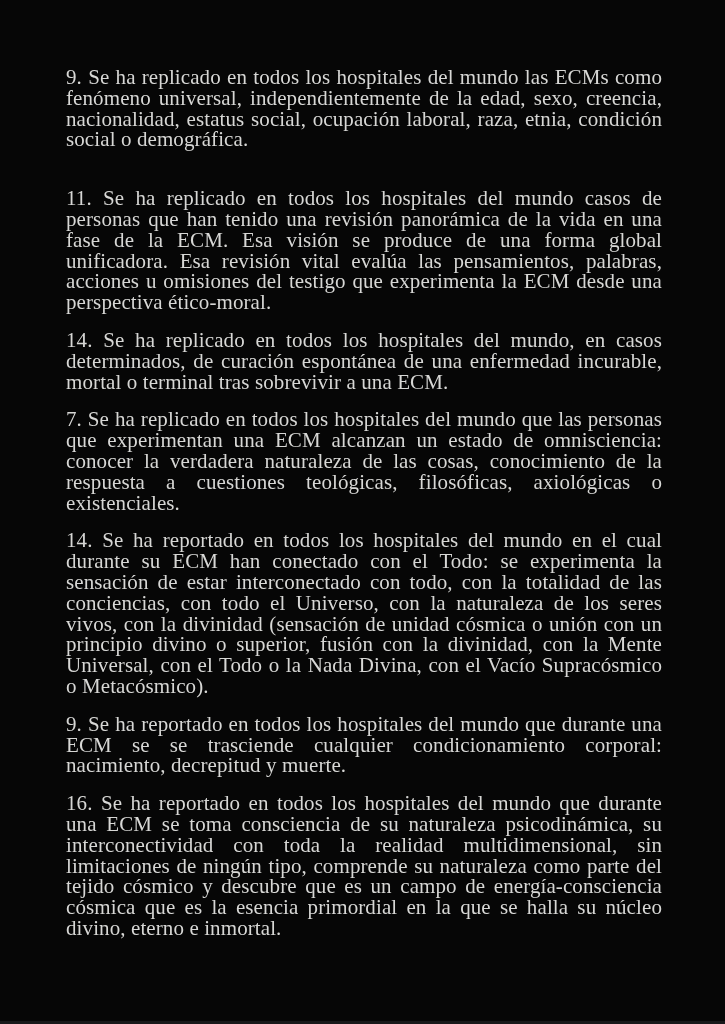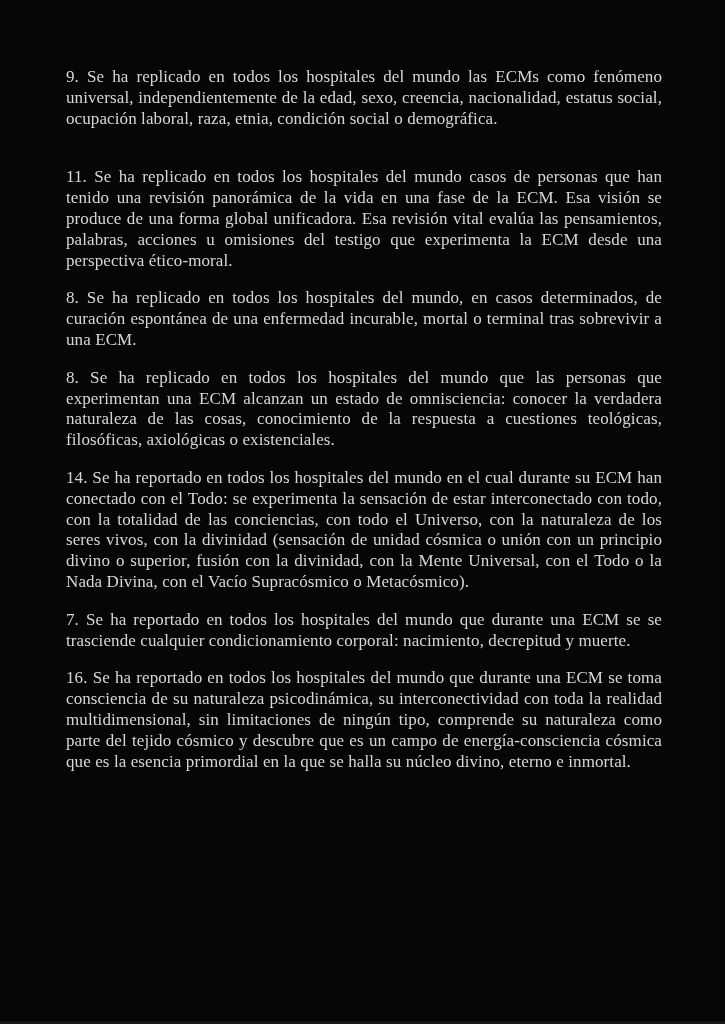--- a/index.html
+++ b/index.html
@@ -14,21 +14,21 @@
     background: #060606;
     overflow: hidden;
     font-family: "Liberation Serif", "DejaVu Serif", serif;
   }
   .text-block {
     position: absolute;
     top: 67px;
     left: 66px;
     width: 596px;
     color: #d7d7d5;
-    font-size: 17px;
+    font-size: 21px;
     line-height: 20.8px;
     text-align: justify;
     text-justify: inter-word;
     letter-spacing: 0.1px;
   }
   .para {
     margin: 0 0 17px 0;
   }
   .para.extra-gap {
     margin-bottom: 38px;
@@ -42,20 +42,20 @@
     background: #18181a;
   }
 </style>
 </head>
 <body>
 
 <div class="page">
   <div class="text-block">
     <p class="para extra-gap">9. Se ha replicado en todos los hospitales del mundo las ECMs como fenómeno universal, independientemente de la edad, sexo, creencia, nacionalidad, estatus social, ocupación laboral, raza, etnia, condición social o demográfica.</p>
     <p class="para">11. Se ha replicado en todos los hospitales del mundo casos de personas que han tenido una revisión panorámica de la vida en una fase de la ECM. Esa visión se produce de una forma global unificadora. Esa revisión vital evalúa las pensamientos, palabras, acciones u omisiones del testigo que experimenta la ECM desde una perspectiva ético-moral.</p>
-    <p class="para">8. Se ha replicado en todos los hospitales del mundo, en casos determinados, de curación espontánea de una enfermedad incurable, mortal o terminal tras sobrevivir a una ECM.</p>
-    <p class="para">8. Se ha replicado en todos los hospitales del mundo que las personas que experimentan una ECM alcanzan un estado de omnisciencia: conocer la verdadera naturaleza de las cosas, conocimiento de la respuesta a cuestiones teológicas, filosóficas, axiológicas o existenciales.</p>
+    <p class="para">14. Se ha replicado en todos los hospitales del mundo, en casos determinados, de curación espontánea de una enfermedad incurable, mortal o terminal tras sobrevivir a una ECM.</p>
+    <p class="para">7. Se ha replicado en todos los hospitales del mundo que las personas que experimentan una ECM alcanzan un estado de omnisciencia: conocer la verdadera naturaleza de las cosas, conocimiento de la respuesta a cuestiones teológicas, filosóficas, axiológicas o existenciales.</p>
     <p class="para">14. Se ha reportado en todos los hospitales del mundo en el cual durante su ECM han conectado con el Todo: se experimenta la sensación de estar interconectado con todo, con la totalidad de las conciencias, con todo el Universo, con la naturaleza de los seres vivos, con la divinidad (sensación de unidad cósmica o unión con un principio divino o superior, fusión con la divinidad, con la Mente Universal, con el Todo o la Nada Divina, con el Vacío Supracósmico o Metacósmico).</p>
-    <p class="para">7. Se ha reportado en todos los hospitales del mundo que durante una ECM se se trasciende cualquier condicionamiento corporal: nacimiento, decrepitud y muerte.</p>
+    <p class="para">9. Se ha reportado en todos los hospitales del mundo que durante una ECM se se trasciende cualquier condicionamiento corporal: nacimiento, decrepitud y muerte.</p>
     <p class="para">16. Se ha reportado en todos los hospitales del mundo que durante una ECM se toma consciencia de su naturaleza psicodinámica, su interconectividad con toda la realidad multidimensional, sin limitaciones de ningún tipo, comprende su naturaleza como parte del tejido cósmico y descubre que es un campo de energía-consciencia cósmica que es la esencia primordial en la que se halla su núcleo divino, eterno e inmortal.</p>
   </div>
   <div class="page-bottom-edge"></div>
 </div>
 
 </body></html>

